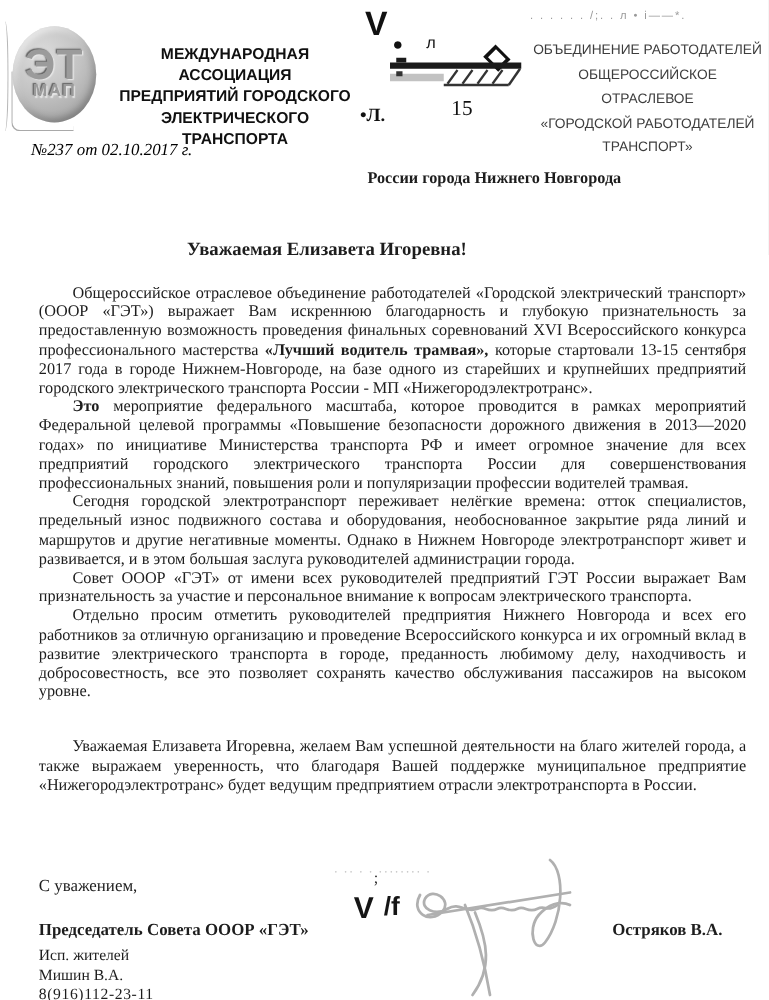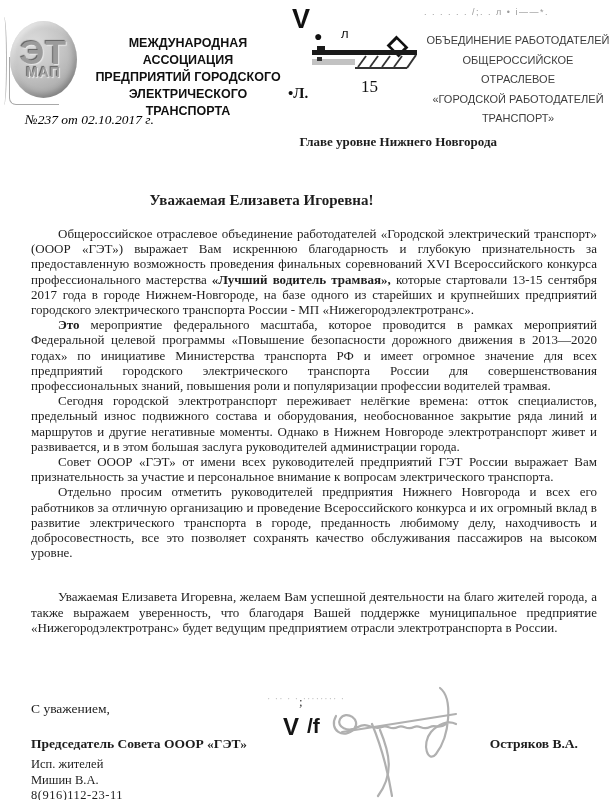--- a/index.html
+++ b/index.html
@@ -123,21 +123,21 @@
       <div>ОБЪЕДИНЕНИЕ РАБОТОДАТЕЛЕЙ</div>
       <div>ОБЩЕРОССИЙСКОЕ ОТРАСЛЕВОЕ</div>
       <div>«ГОРОДСКОЙ РАБОТОДАТЕЛЕЙ</div>
       <div>ТРАНСПОРТ»</div>
     </div>
   </div>
 
   <div class="ref-line">№237 от  02.10.2017 г.</div>
 
   <div class="addressee">
-    <div>Главе уровне Нижнего Новгорода</div>
+    <div>России города Нижнего Новгорода</div>
   </div>
 
   <div class="salutation">Уважаемая Елизавета Игоревна!</div>
 
   <div class="letter-body">
     <p class="para"><span>Общероссийское отраслевое объединение работодателей «Городской электрический транспорт» (ОООР «ГЭТ») выражает Вам искреннюю благодарность и глубокую признательность за предоставленную возможность проведения финальных соревнований XVI Всероссийского конкурса профессионального мастерства </span><b>«Лучший водитель трамвая»,</b><span> которые стартовали 13-15 сентября 2017 года в городе Нижнем-Новгороде, на базе одного из старейших и крупнейших предприятий городского электрического транспорта России - МП «Нижегородэлектротранс».</span></p>
     <p class="para"><b>Это</b><span> мероприятие федерального масштаба, которое проводится в рамках мероприятий Федеральной целевой программы «Повышение безопасности дорожного движения в 2013—2020 годах» по инициативе Министерства транспорта РФ и имеет огромное значение для всех предприятий городского электрического транспорта России для совершенствования профессиональных знаний, повышения роли и популяризации профессии водителей трамвая.</span></p>
     <p class="para">Сегодня городской электротранспорт переживает нелёгкие времена: отток специалистов, предельный износ подвижного состава и оборудования, необоснованное закрытие ряда линий и маршрутов и другие негативные моменты. Однако в Нижнем Новгороде электротранспорт живет и развивается, и в этом большая заслуга руководителей администрации города.</p>
     <p class="para">Совет ОООР «ГЭТ» от имени всех руководителей предприятий ГЭТ России выражает Вам признательность за участие и персональное внимание к вопросам электрического транспорта.</p>
     <p class="para">Отдельно просим отметить руководителей предприятия Нижнего Новгорода и всех его работников за отличную организацию и проведение Всероссийского конкурса и их огромный вклад в развитие электрического транспорта в городе, преданность любимому делу, находчивость и добросовестность, все это позволяет сохранять качество обслуживания пассажиров на высоком уровне.</p>

